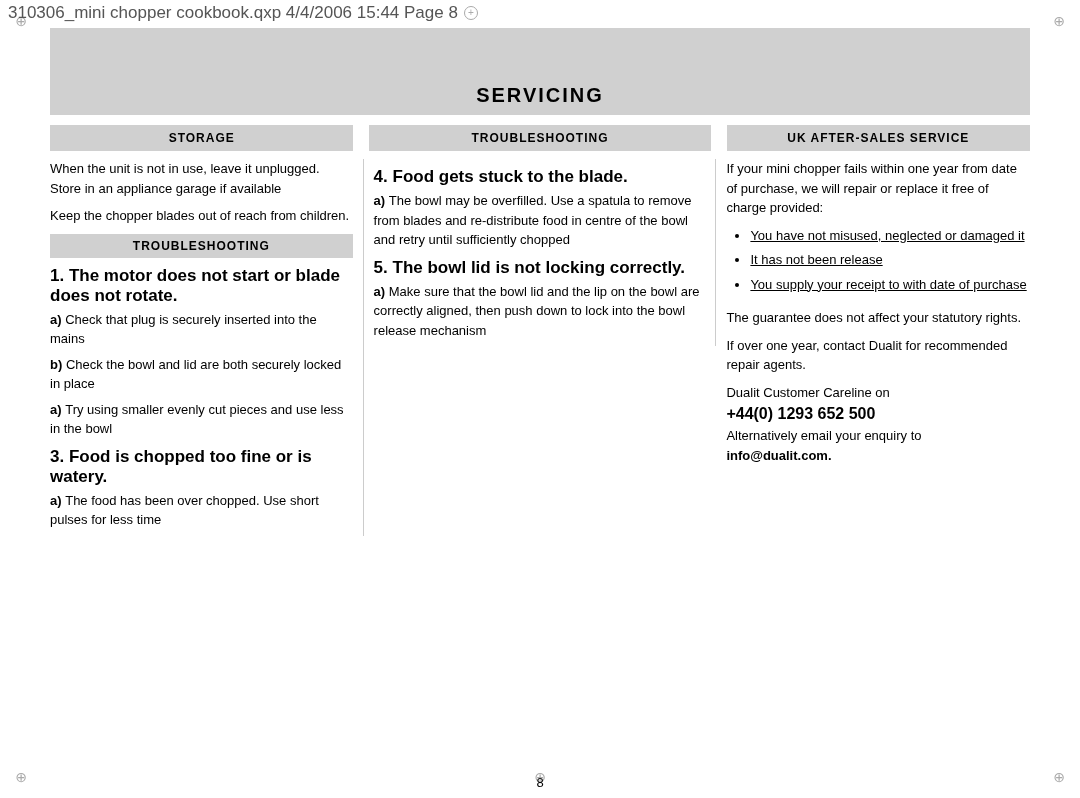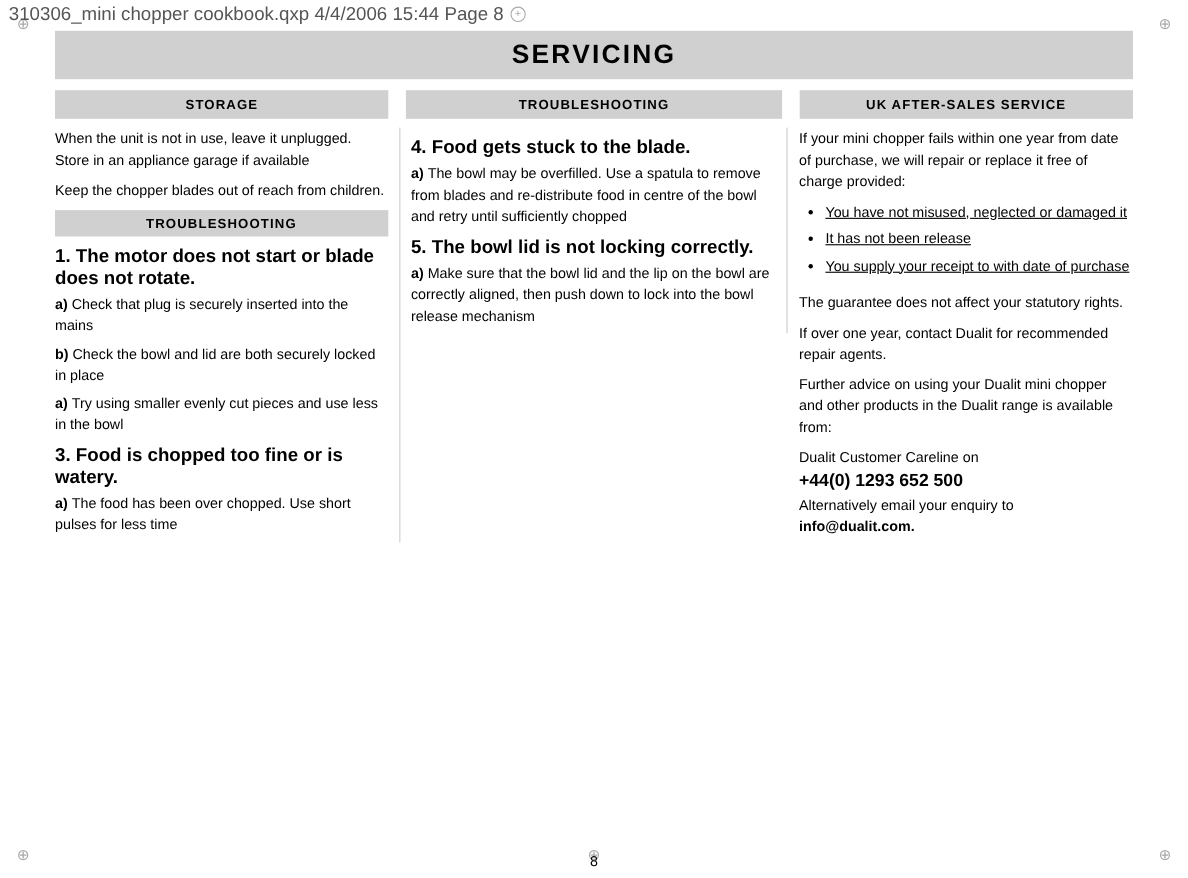--- a/index.html
+++ b/index.html
@@ -46,24 +46,25 @@
     }
 
     
     .title-box {
       background: #d0d0d0;
       text-align: center;
       padding: 8px 0;
       margin-bottom: 10px;
     }
     .title-box h1 {
-      font-size: 24px;
+      font-size: 20px;
       font-weight: 900;
       letter-spacing: 2px;
       text-transform: uppercase;
+      margin-top: 48px;
     }
 
     
     .col-headers {
       display: flex;
       margin-bottom: 8px;
       gap: 12px;
     }
     .col-header {
       background: #d0d0d0;
@@ -248,21 +249,20 @@
       <p>If your mini chopper fails within one year from date of purchase, we will repair or replace it free of charge provided:</p>
 
       <ul class="bullet-list">
         <li>You have not misused, neglected or damaged it</li>
         <li>It has not been release</li>
         <li>You supply your receipt to with date of purchase</li>
       </ul>
 
       <p>The guarantee does not affect your statutory rights.</p>
       <p>If over one year, contact Dualit for recommended repair agents.</p>
-      <p>Further advice on using your Dualit mini chopper and other products in the Dualit range is available from:</p>
       <p>
         <span>Dualit Customer Careline on</span><br>
         <span class="phone-bold">+44(0) 1293 652 500</span><br>
         <span>Alternatively email your enquiry  to</span><br>
         <span class="email-bold">info@dualit.com.</span>
       </p>
     </div>
 
   </div>
 

